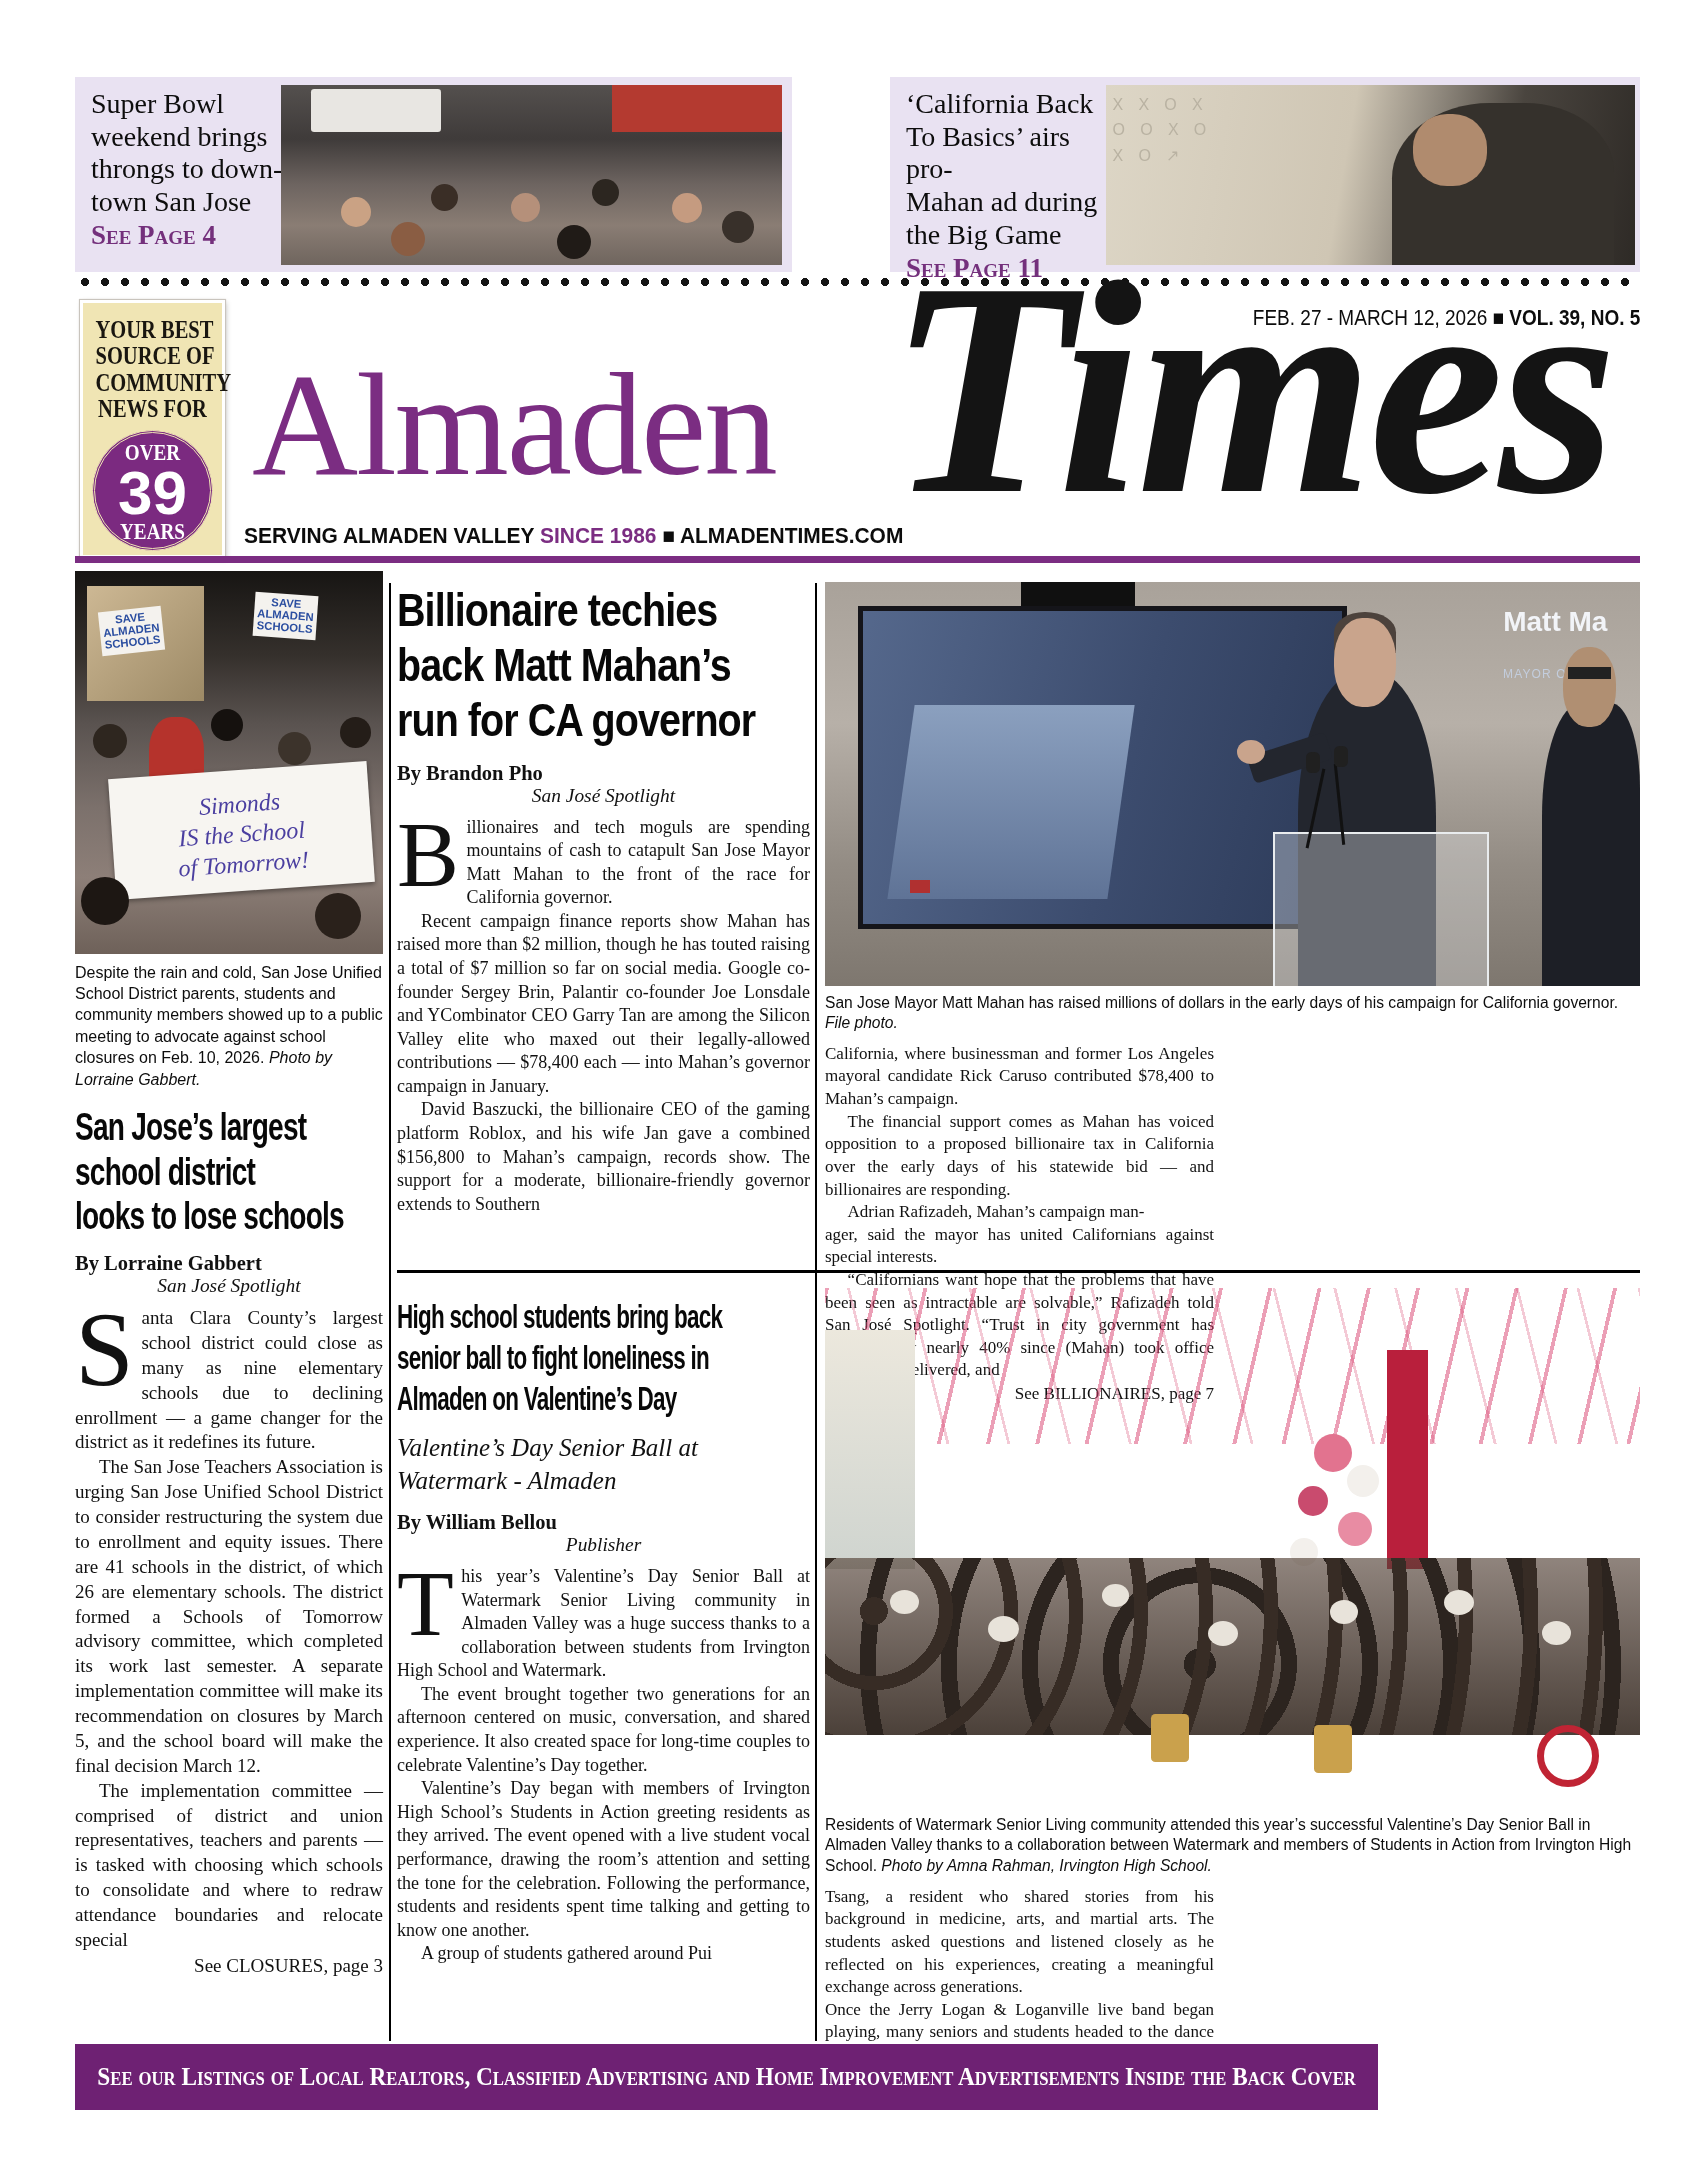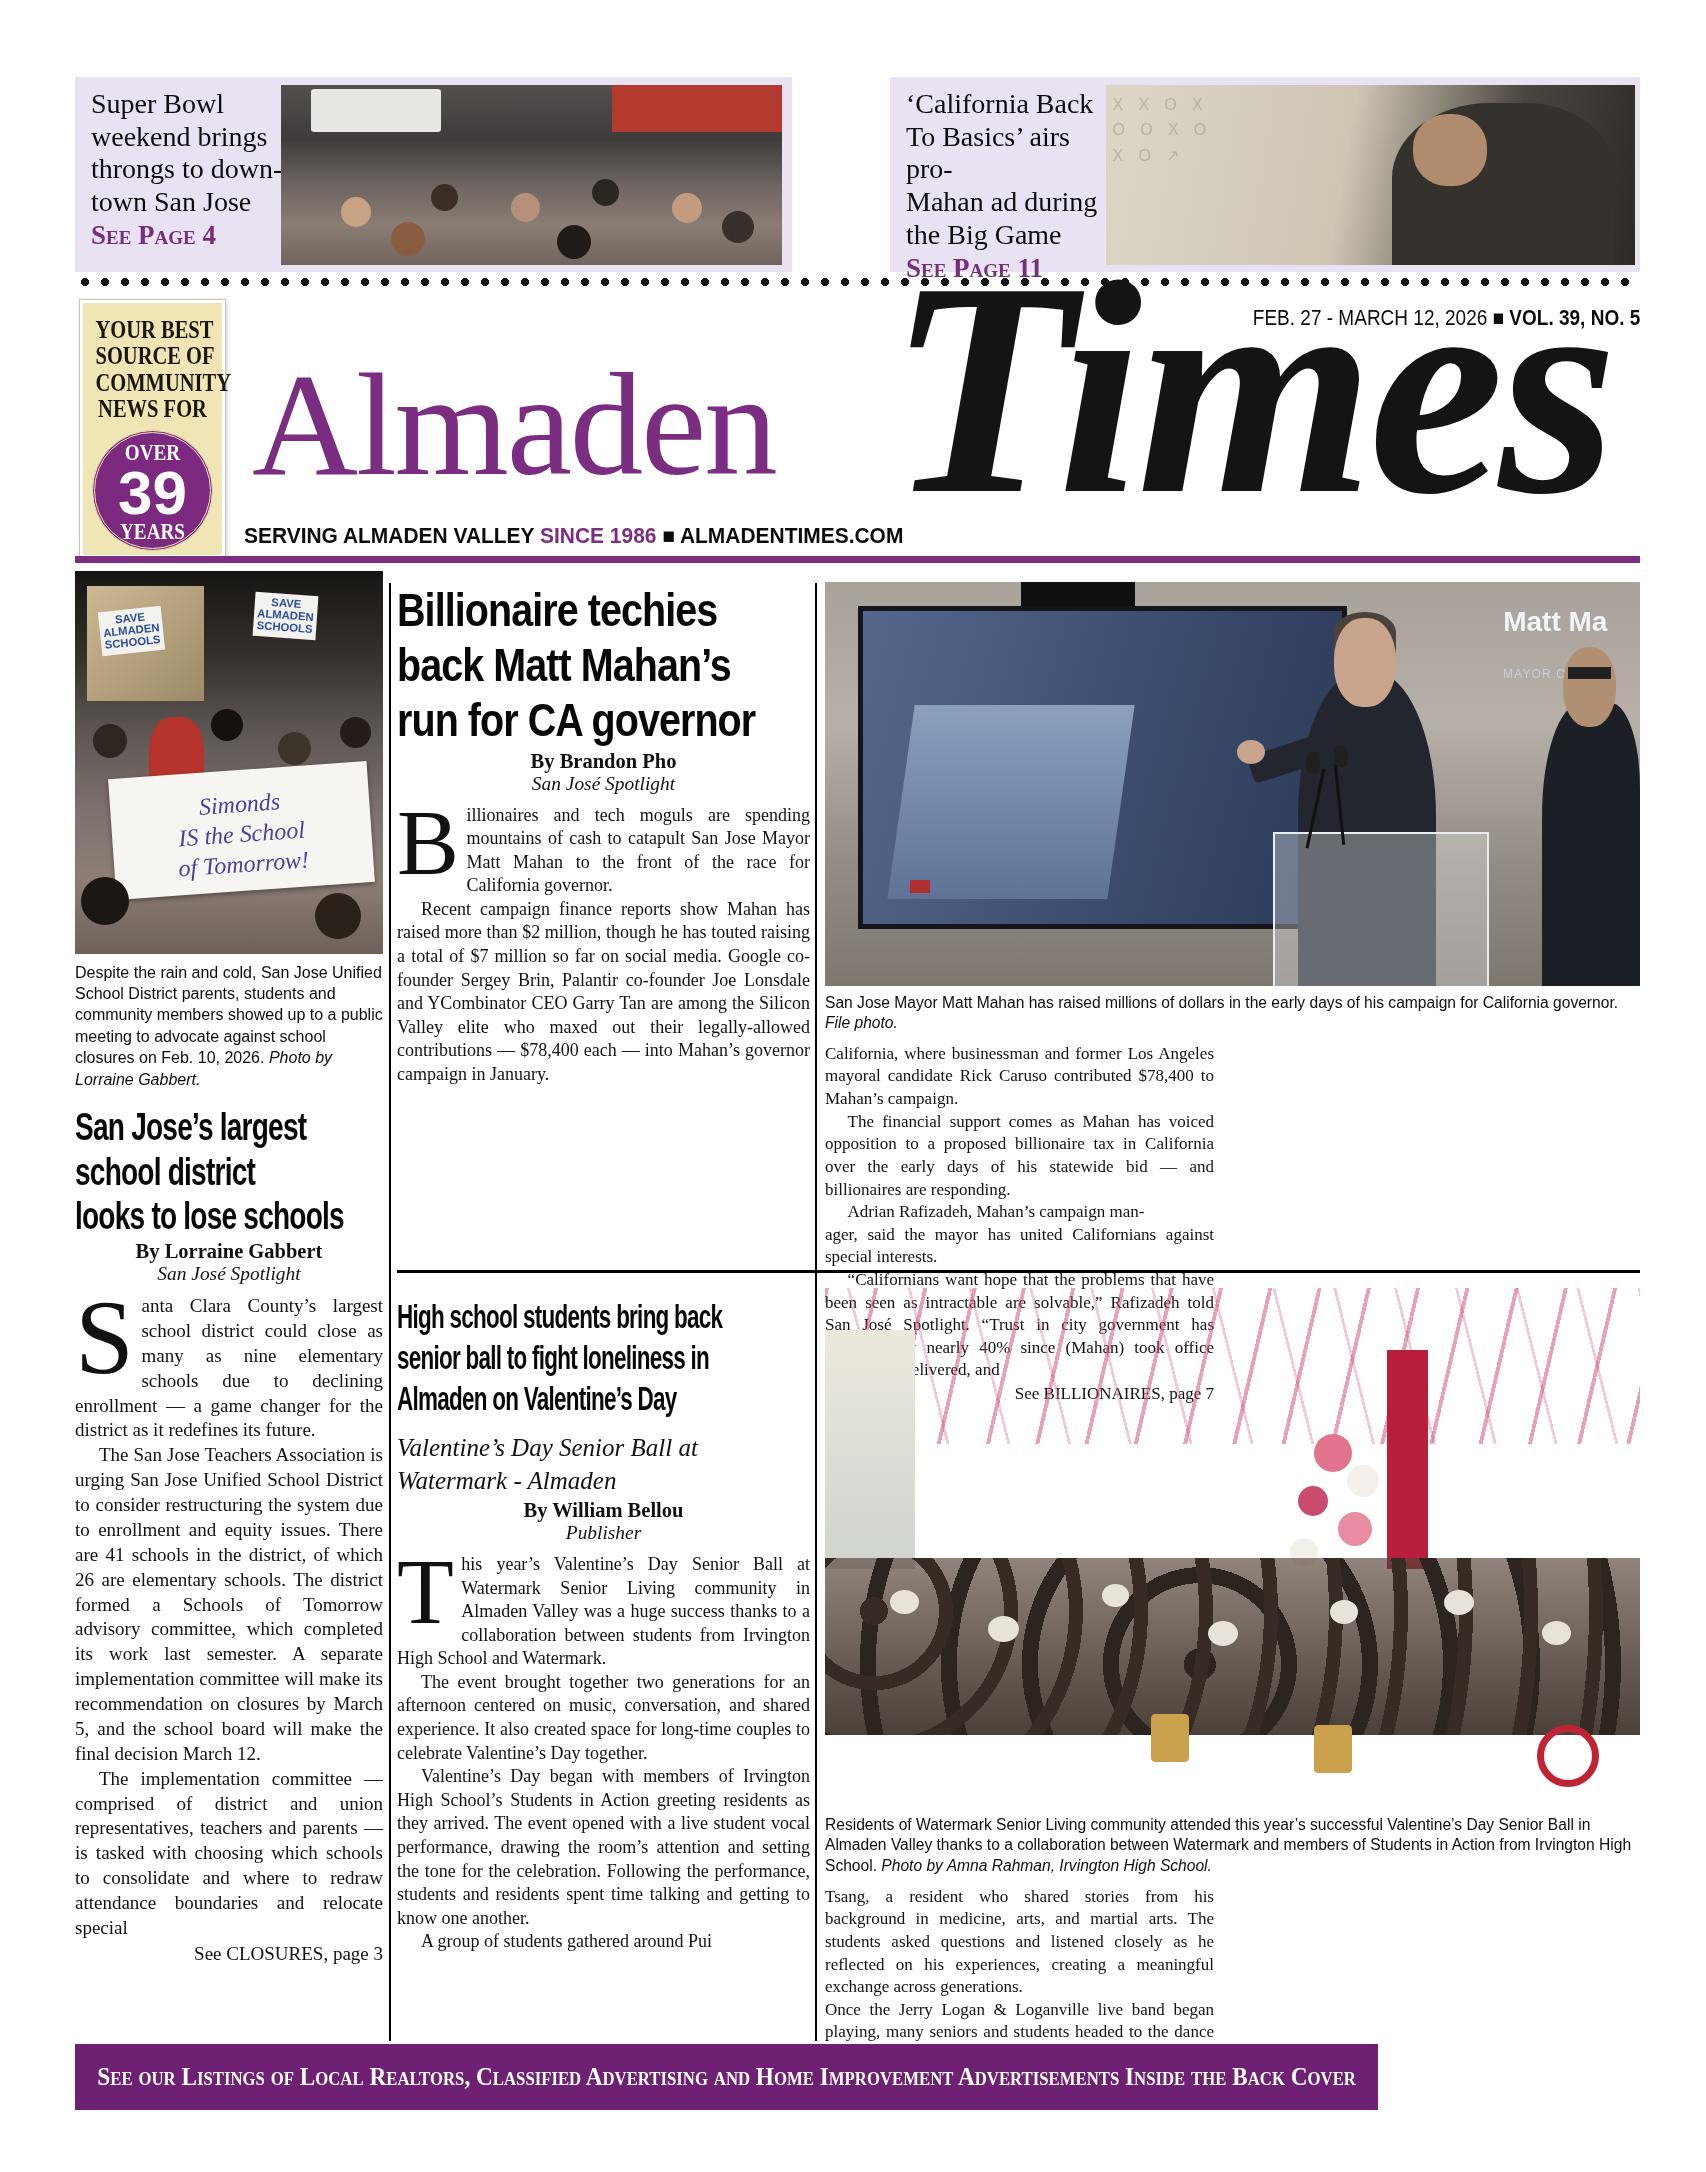--- a/index.html
+++ b/index.html
@@ -53,21 +53,21 @@
 
   
   .vrule{position:absolute;background:#000;}
   .hrule{position:absolute;left:397px;top:1270px;width:1243px;height:2.7px;background:#000;}
 
   
   .headline{font-family:"Liberation Sans",sans-serif;font-weight:bold;white-space:pre;letter-spacing:-1.1px;color:#080808;}
   .h-mid{font-size:47px;line-height:1.17;transform:scaleX(.84);transform-origin:left top;}
   .h-left{font-size:39px;line-height:1.14;transform:scaleX(.72);transform-origin:left top;}
   .h-val{font-size:34px;line-height:1.2;transform:scaleX(.66);transform-origin:left top;}
-  .byline{font-weight:bold;font-size:20.5px;text-align:center;margin-top:2px;}
+  .byline{font-weight:bold;font-size:20.5px;text-align:left;margin-top:14px;}
   .org{font-style:italic;font-size:19.4px;text-align:center;}
   .body{text-align:justify;margin-top:8.6px;}
   .body p{margin:0;text-indent:24px;}
   .lead{text-align:justify;}
   .dropcap{float:left;font-size:93px;line-height:.76;padding:4.3px 7.5px 0 0;font-family:"Liberation Serif",serif;}
   .dc-big{font-size:106px;}
   .jump{text-align:right;margin-top:1.1px;}
   .caption{font-family:"Liberation Sans",sans-serif;line-height:1.34;color:#0d0d0d;text-align:left;}
   .caption i{font-style:italic;}
   .subhead{font-style:italic;font-size:25px;line-height:1.3;white-space:pre-line;margin-top:14px;}
@@ -253,20 +253,21 @@
   <div class="mid-col">
     <div class="headline h-mid" style="white-space: pre;">Billionaire techies
 back Matt Mahan’s
 run for CA governor</div>
     <div class="byline">By Brandon Pho</div>
     <div class="org">San José Spotlight</div>
     <div class="body">
       <div class="lead"><span class="dropcap">B</span><span>illionaires and tech moguls are spending mountains of cash to catapult San Jose Mayor Matt Mahan to the front of the race for California governor.</span></div>
       <div>
           <p>Recent campaign finance reports show Mahan has raised more than $2 million, though he has touted raising a total of $7 million so far on social media. Google co-founder Sergey Brin, Palantir co-founder Joe Lonsdale and YCombinator CEO Garry Tan are among the Silicon Valley elite who maxed out their legally-allowed contributions — $78,400 each — into Mahan’s governor campaign in January.</p>
+          <p>David Baszucki, the billionaire CEO of the gaming platform Roblox, and his wife Jan gave a combined $156,800 to Mahan’s campaign, records show. The support for a moderate, billionaire-friendly governor extends to Southern</p>
         </div>
     </div>
   </div>
 
   <div class="mid-col2">
     <div class="headline h-val" style="white-space: pre;">High school students bring back
 senior ball to fight loneliness in
 Almaden on Valentine’s Day</div>
     <div class="subhead" style="white-space: pre-line;">Valentine’s Day Senior Ball at
 Watermark - Almaden</div>

